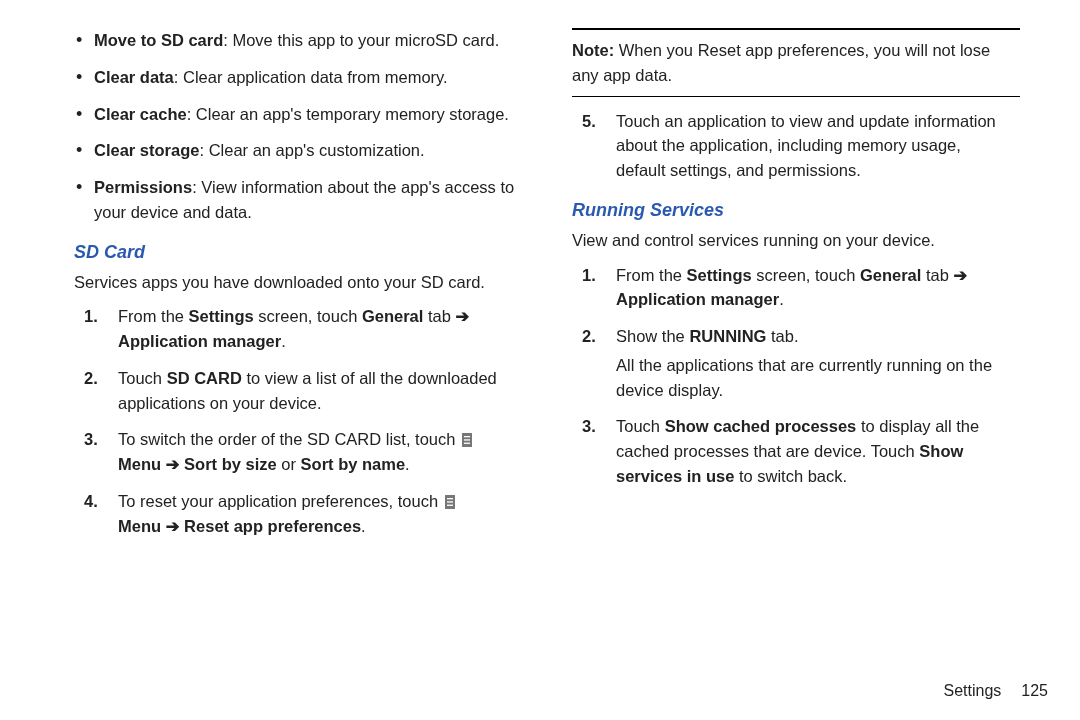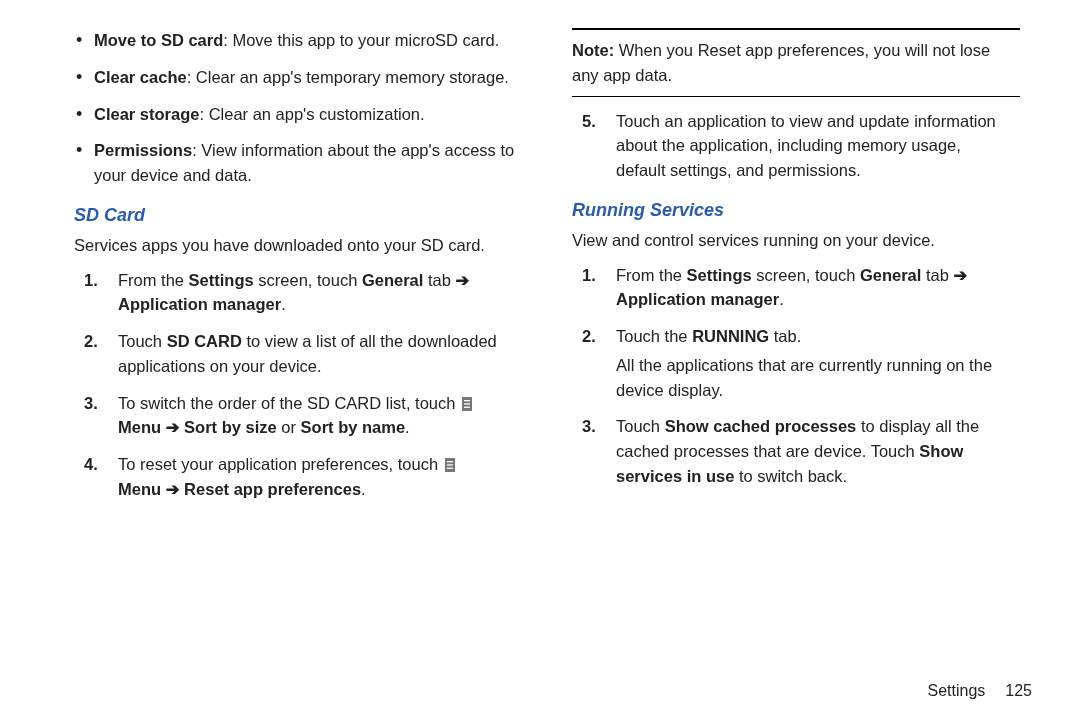--- a/index.html
+++ b/index.html
@@ -101,34 +101,35 @@
     height: 14px;
     vertical-align: -2px;
     margin: 0 2px;
   }
   .menu-icon svg { display: block; }
 
   .arrow { font-weight: bold; }
 
   .footer {
     position: absolute;
-    right: 48px;
+    right: 32px;
     bottom: 20px;
     font-size: 16px;
   }
   .footer .sec { margin-right: 20px; }
 </style>
 </head>
 <body>
 
 <div class="page">
 
   <div class="col col-left">
     <ul class="bullets" id="bullets">
         <li><b>Move to SD card</b><span>: Move this app to your microSD card.</span></li>
+        <li><b>Clear data</b><span>: Clear application data from memory.</span></li>
         <li><b>Clear cache</b><span>: Clear an app's temporary memory storage.</span></li>
         <li><b>Clear storage</b><span>: Clear an app's customization.</span></li>
         <li><b>Permissions</b><span>: View information about the app's access to your device and data.</span></li>
       </ul>
 
     <div class="subhead">SD Card</div>
     <p class="intro">Services apps you have downloaded onto your SD card.</p>
 
     <ol class="steps">
       <li>
@@ -174,21 +175,21 @@
 
     <div class="subhead">Running Services</div>
     <p class="intro">View and control services running on your device.</p>
 
     <ol class="steps">
       <li>
         <span>From the </span><b>Settings</b><span> screen, touch </span><b>General</b><span> tab </span><span class="arrow">➔</span>
         <b>Application manager</b><span>.</span>
       </li>
       <li>
-        <span>Touch the </span><b>RUNNING</b><span> tab.</span>
+        <span>Show the </span><b>RUNNING</b><span> tab.</span>
         <span class="sub">All the applications that are currently running on the device display.</span>
       </li>
       <li>
         <span>Touch </span><b>Show cached processes</b><span> to display all the cached processes that are device. Touch </span><b>Show services in use</b><span> to switch back.</span>
       </li>
     </ol>
   </div>
 
   <div class="footer">
     <span class="sec">Settings</span><span>125</span>

